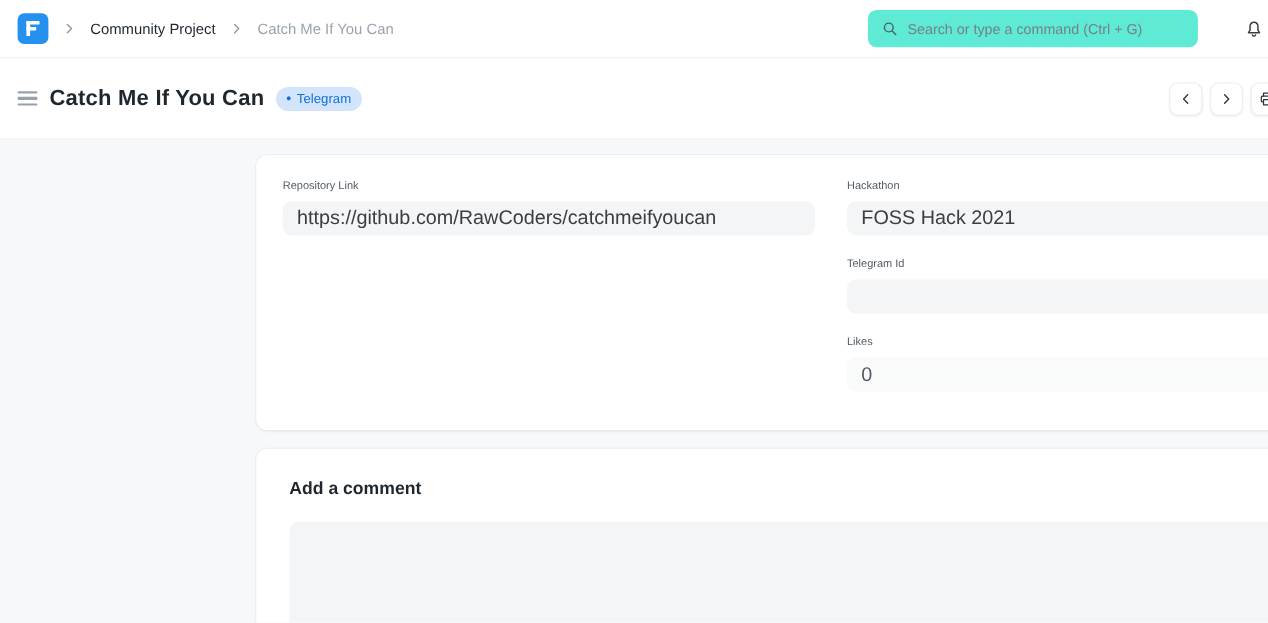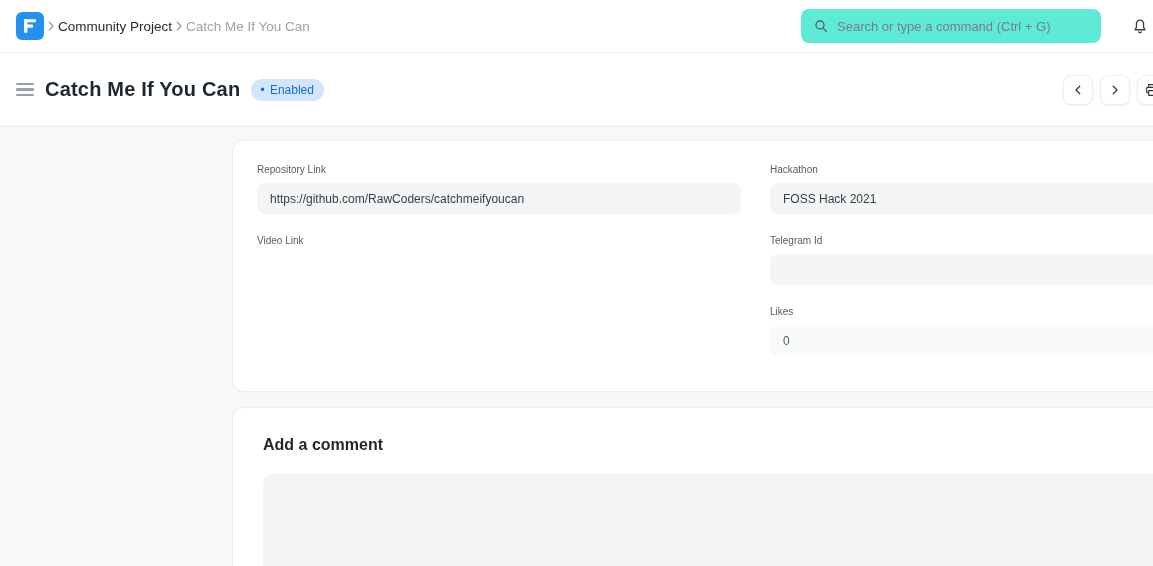--- a/index.html
+++ b/index.html
@@ -7,21 +7,21 @@
   body {
     font-family:"Liberation Sans", sans-serif;
     background:#f7f8f9;
     color:#1f272e;
     font-size:13px;
   }
 
   
   .navbar {
     height:53px; background:#fff; border-bottom:1px solid #ebeef1;
-    display:flex; align-items:center; padding:0 3px 0 16px; 
+    display:flex; align-items:center; padding:0 3px 0 16px; gap:12px;
   }
   .logo {
     width:28px; height:28px; border-radius:6px; background:#2490ef;
     display:flex; align-items:center; justify-content:center; flex:0 0 auto;
   }
   .crumb-sep { display:flex; align-items:center; color:#8d99a6; }
   .crumb { font-size:13.5px; white-space:nowrap; cursor:pointer; }
   .crumb.first { color:#1f272e; font-weight:500; }
   .crumb.current { color:#9aa3ab; font-weight:400; }
 
@@ -62,21 +62,21 @@
   .card {
     position:absolute; left:233px; width:1045px; background:#fff;
     border-radius:10px; box-shadow:0 0 0 1px rgba(232,235,238,.7), 0 1px 2px rgba(25,39,52,.05);
   }
   .card.form-card { top:14px; height:250px; padding:23px 24px; }
   .form-grid { display:grid; grid-template-columns:484px 484px; column-gap:29px; }
   .field { margin-bottom:21px; }
   .field-label { display:block; font-size:10px; color:#525c66; margin-bottom:8px; }
   .field-control {
     width:100%; height:31px; background:#f4f5f6; border:none; border-radius:8px;
-    padding:0 13px; font-family:"Liberation Sans", sans-serif; font-size:12px;
+    padding:0 13px; font-family:"Liberation Sans", sans-serif; font-size:18px;
     color:#383e42; outline:none;
   }
   .field-control.readonly { background:#f9fafa; color:#525964; }
 
   .card.comment-card { top:281px; height:290px; padding:28px 30px; }
   .comment-heading { font-size:16px; font-weight:700; color:#1f272e; margin-bottom:20px; }
   .comment-box {
     width:985px; height:178px; background:#f4f5f6; border:none; border-radius:10px;
     resize:none; outline:none; padding:12px 14px;
     font-family:"Liberation Sans", sans-serif; font-size:13px; color:#383e42;
@@ -130,21 +130,21 @@
 
 <div class="page-head">
   <button class="burger" aria-label="menu">
     <span></span>
       <span></span>
       <span></span>
   </button>
   <h1 class="page-title">Catch Me If You Can</h1>
   <span class="status-badge">
     <span class="dot">•</span>
-    <span>Enabled</span>
+    <span>Telegram</span>
   </span>
 
   <div class="head-actions">
     <button class="icon-btn">
       <span style="display:flex;">
         <svg width="14" height="14" viewBox="0 0 24 24" fill="none" stroke="#2b353e" stroke-width="2.1" stroke-linecap="round" stroke-linejoin="round">
             <polyline points="15 5.5 8.5 12 15 18.5"></polyline>
           </svg>
       </span>
     </button>
@@ -171,21 +171,20 @@
 
   <section class="card form-card">
     <div class="form-grid">
 
       <div class="form-col">
         <div class="field">
           <label class="field-label">Repository Link</label>
           <input class="field-control" type="text" value="https://github.com/RawCoders/catchmeifyoucan" style="">
         </div>
         <div class="field">
-          <label class="field-label">Video Link</label>
         </div>
       </div>
 
       <div class="form-col">
         <div class="field">
           <label class="field-label">Hackathon</label>
           <input class="field-control" type="text" value="FOSS Hack 2021" style="">
         </div>
         <div class="field">
           <label class="field-label">Telegram Id</label>

